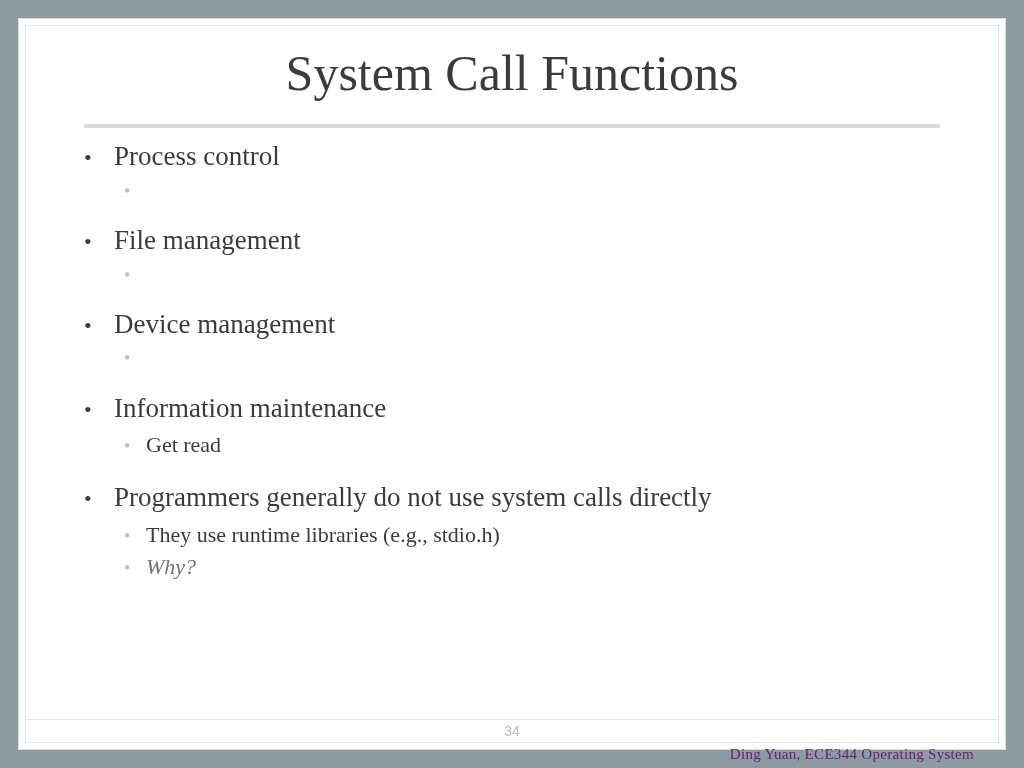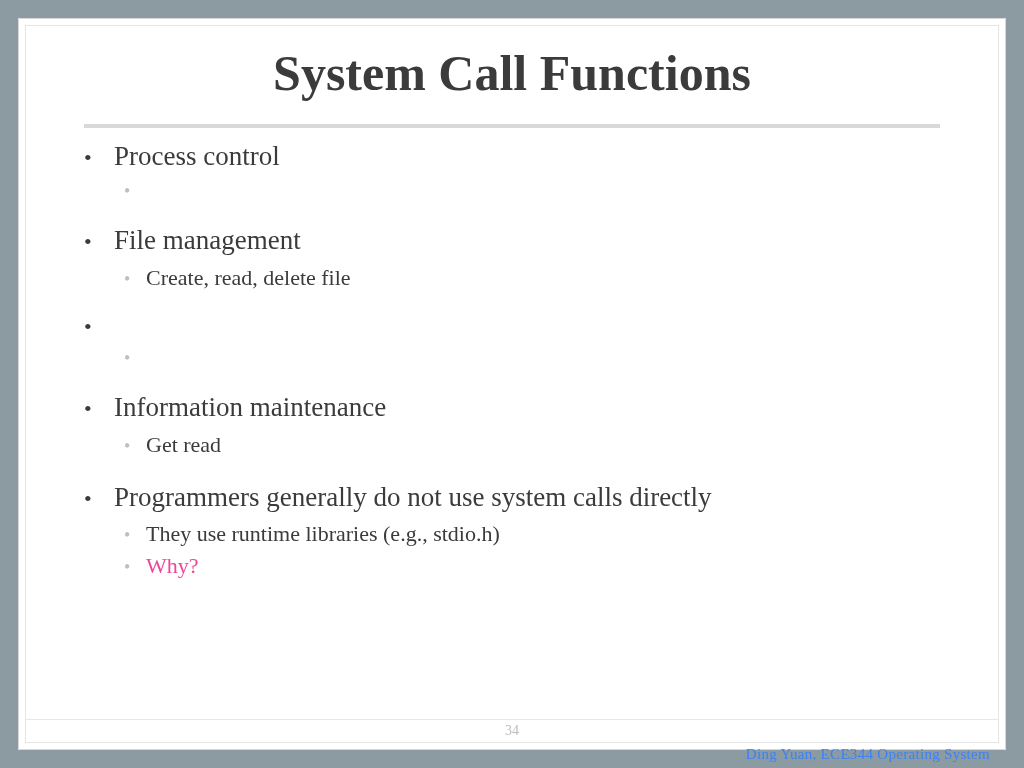--- a/index.html
+++ b/index.html
@@ -35,21 +35,21 @@
     padding: 0 58px 0 58px;
   }
   .title-block {
     text-align: center;
     padding-top: 18px;
     padding-bottom: 22px;
   }
   .title {
     font-size: 50px;
     color: #3b3b3b;
-    font-weight: bold;
+    font-weight: normal;
     margin: 0;
   }
   .divider {
     height: 4px;
     background: #d9d9d9;
     margin: 0 0 12px 0;
   }
   ul.top-list {
     list-style: none;
     margin: 0;
@@ -84,44 +84,45 @@
     color: #3b3b3b;
     line-height: 1.45;
   }
   .sub-bullet {
     width: 22px;
     flex: 0 0 22px;
     color: #bfbfbf;
     font-size: 18px;
   }
   .emph {
-    color: #ec4899;
+    color: #737373;
+    font-style: italic;
   }
   .footer {
     position: absolute;
     left: 0; right: 0; bottom: 0;
     height: 22px;
     border-top: 1px solid #e6e6e6;
     display: flex;
     align-items: center;
   }
   .page-number {
     position: absolute;
     left: 0; right: 0;
     text-align: center;
     font-size: 14px;
     color: #bcbcbc;
-    font-family: Liberation Serif, serif;
+    font-family: Liberation Sans, sans-serif;
   }
   .course-label {
     position: absolute;
-    right: 8px;
+    right: 24px;
     font-family: "Brush Script MT", "Segoe Script", cursive;
     font-size: 15px;
-    color: #3b82f6;
+    color: #701a75;
     letter-spacing: 0.3px;
     margin-top: 47px;
   }
 </style>
 </head>
 <body>
 
 <div class="outer-frame">
   <div class="slide">
     <div class="slide-inner">
@@ -145,27 +146,27 @@
             </ul>
           </li>
           <li>
             <div class="top-item-row">
               <span class="top-bullet">•</span>
               <span>File management</span>
             </div>
             <ul class="sub-list">
               <li>
                 <span class="sub-bullet">•</span>
-                <span>Create, read, delete file</span>
-              </li>
-            </ul>
-          </li>
-          <li>
-            <div class="top-item-row">
-              <span class="top-bullet">•</span>
+              </li>
+            </ul>
+          </li>
+          <li>
+            <div class="top-item-row">
+              <span class="top-bullet">•</span>
+              <span>Device management</span>
             </div>
             <ul class="sub-list">
               <li>
                 <span class="sub-bullet">•</span>
               </li>
             </ul>
           </li>
           <li>
             <div class="top-item-row">
               <span class="top-bullet">•</span>

